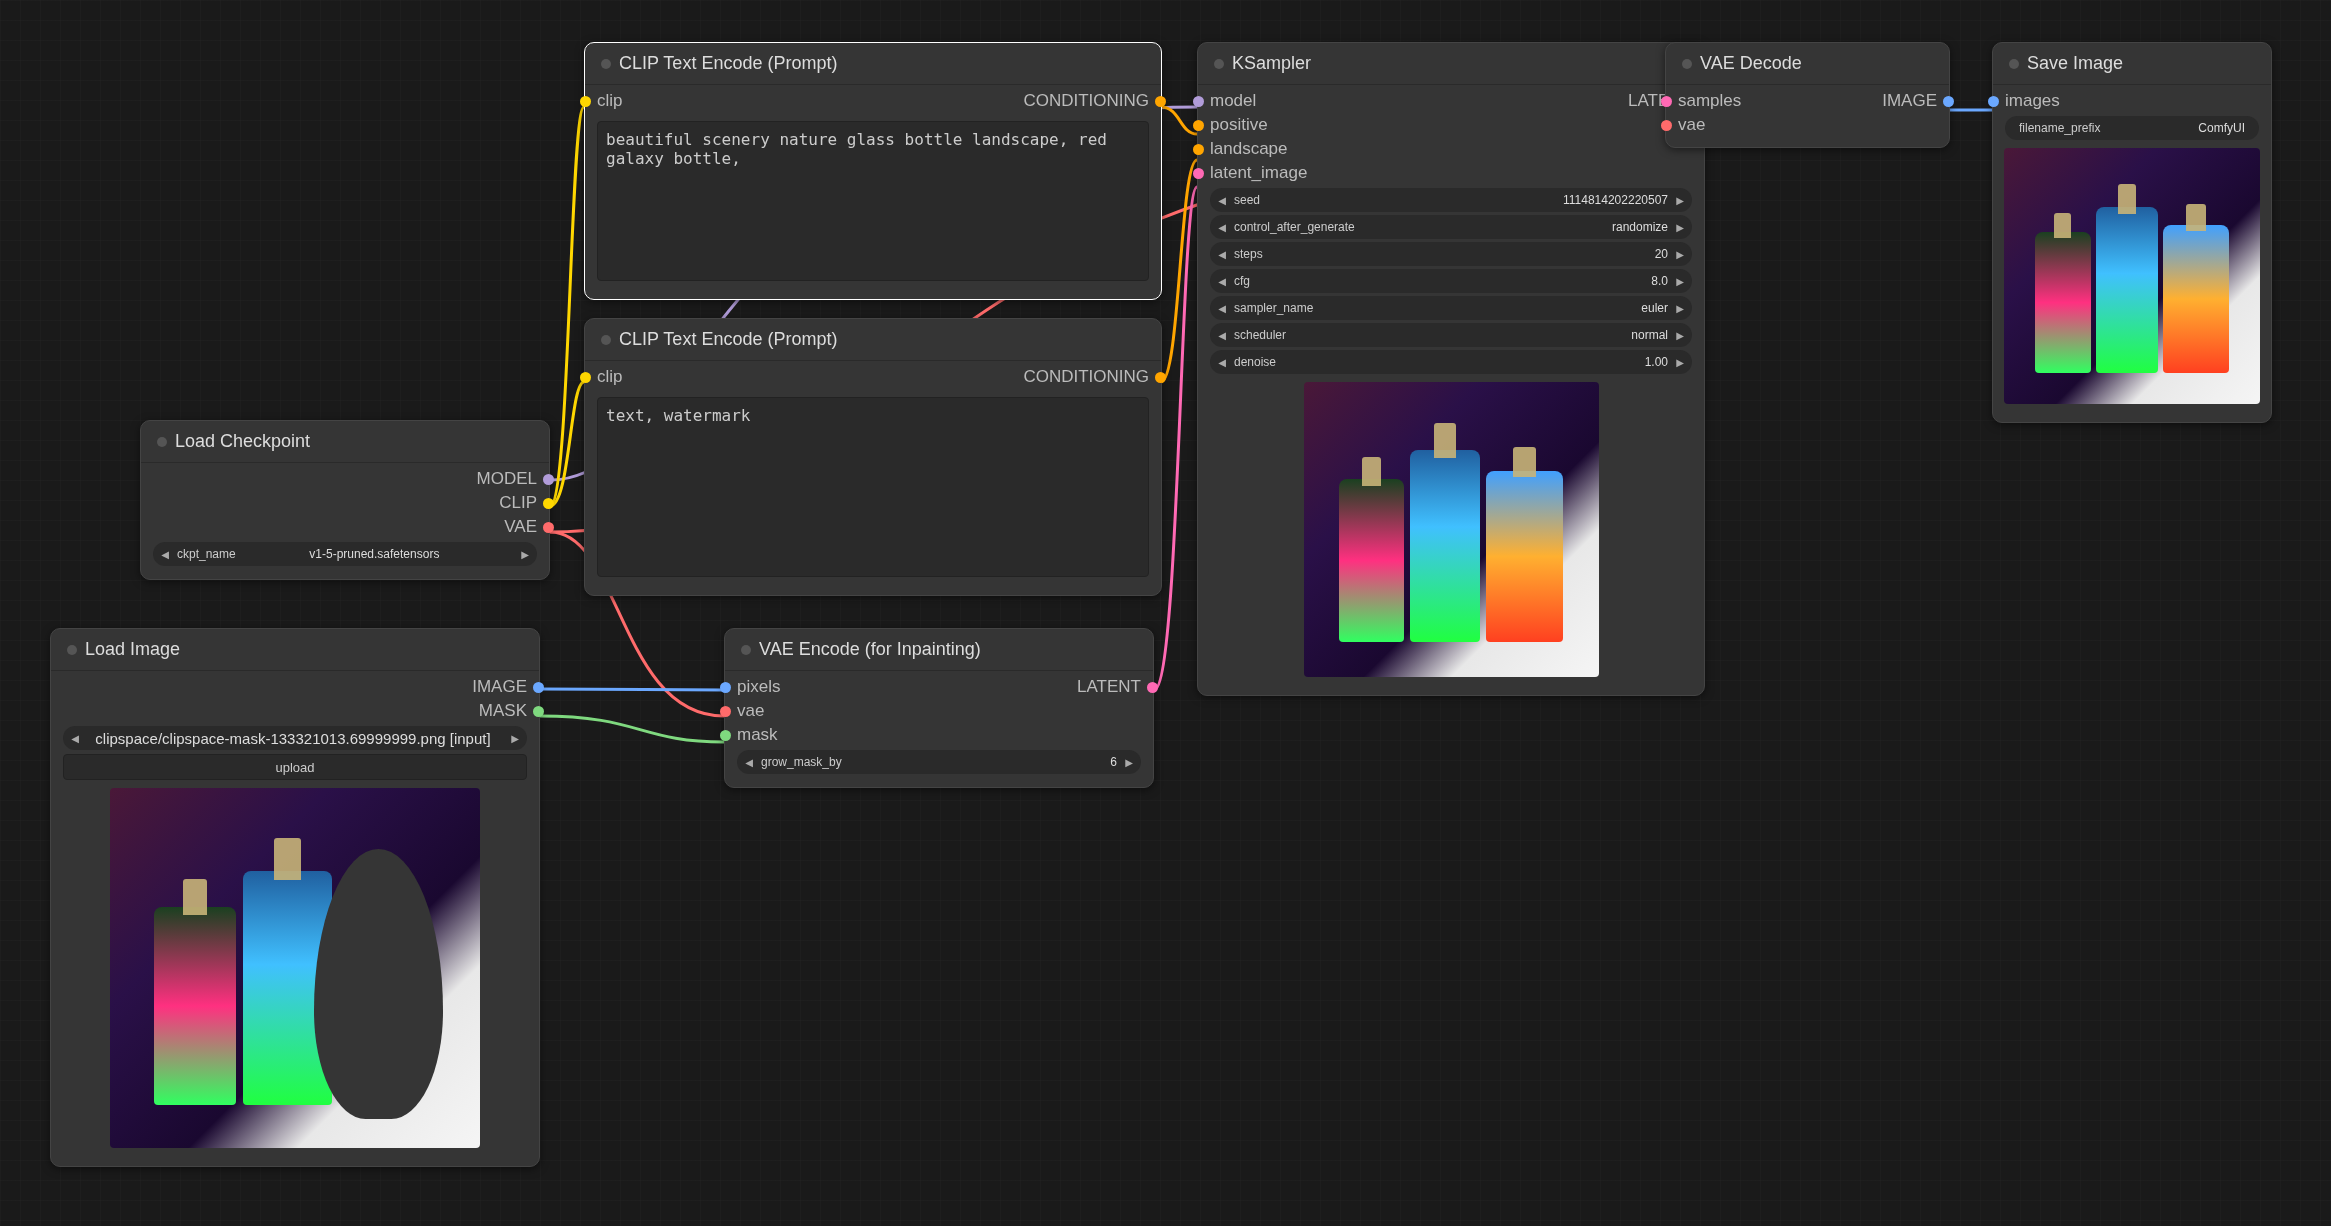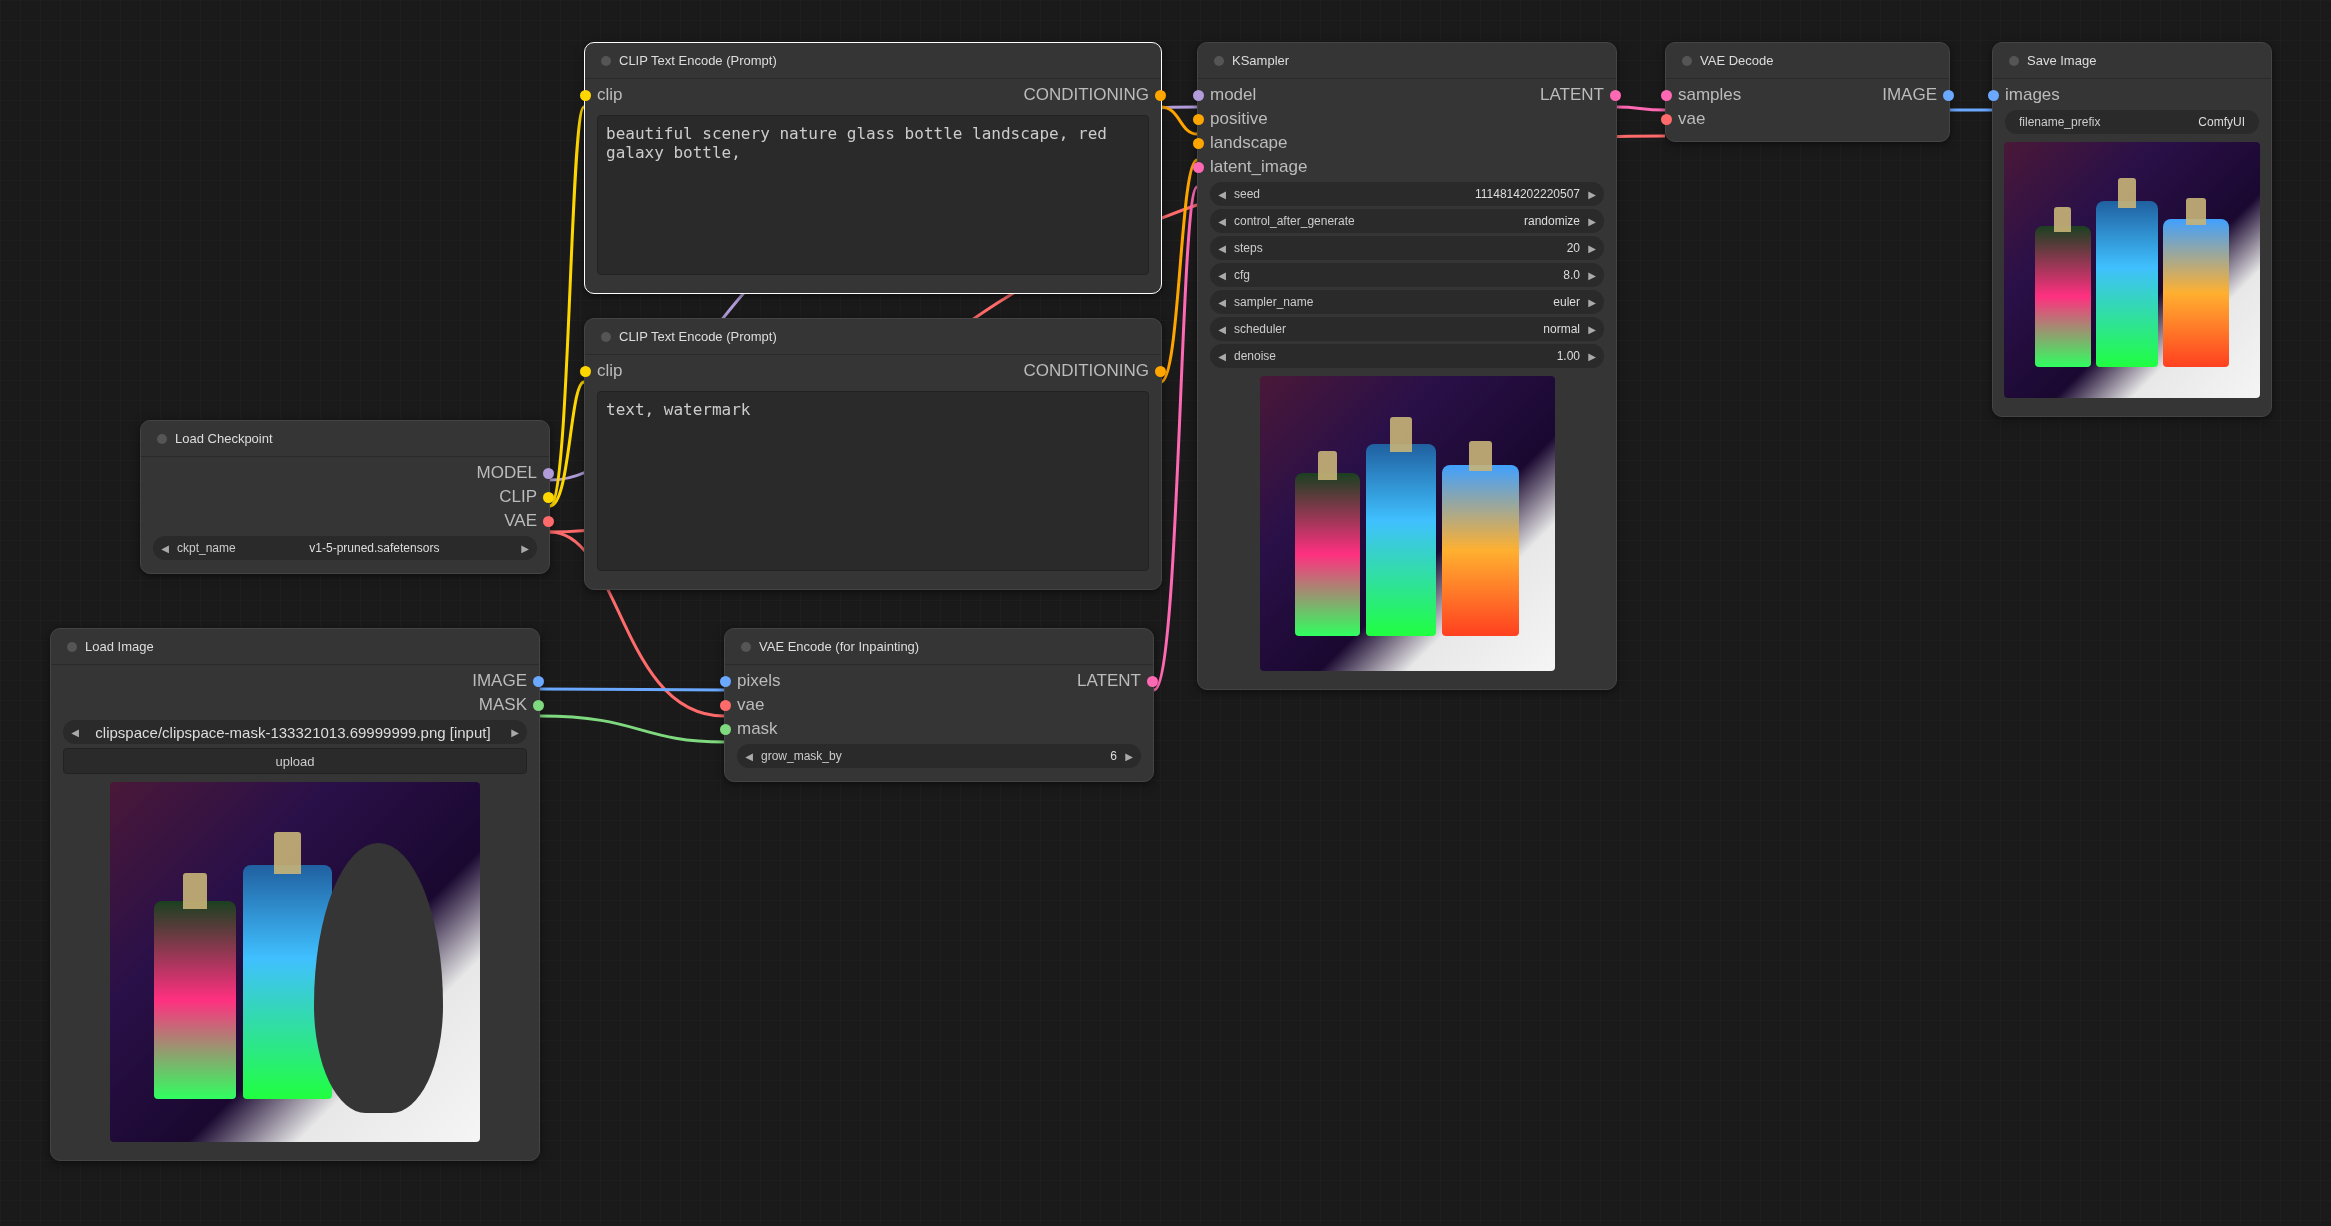--- a/index.html
+++ b/index.html
@@ -23,21 +23,21 @@
   border: 1px solid #444;
   border-radius: 10px;
   box-shadow: 0 2px 8px rgba(0,0,0,0.5);
 }
 .node.selected { border: 1px solid #fff; }
 .node-header {
   display: flex;
   align-items: center;
   gap: 8px;
   padding: 10px 16px;
-  font-size: 13px;
+  font-size: 18px;
   color: #ddd;
   border-bottom: 1px solid rgba(0,0,0,0.2);
 }
 .node-header .dot {
   width: 10px; height: 10px; border-radius: 50%;
   background: #555;
 }
 .node-body { padding: 4px 0 10px 0; position: relative; }
 .port {
   display: flex;
@@ -304,21 +304,21 @@
     <div class="widget">
       <span class="arrow">◀</span>
       <span class="wlabel">grow_mask_by</span>
       <span style="flex:1"></span>
       <span class="wvalue">6</span>
       <span class="arrow">▶</span>
     </div>
   </div>
 </div>
 
-<div class="node" style="left:1197px; top:42px; width:420px;">
+<div class="node" style="left:1197px; top:42px; width:508px;">
   <div class="node-header">
     <span class="dot"></span>
     <span>KSampler</span>
   </div>
   <div class="node-body">
     <div class="port-row">
       <div class="port in">
         <span class="port-dot c-purple"></span>
         <span>model</span>
       </div>

